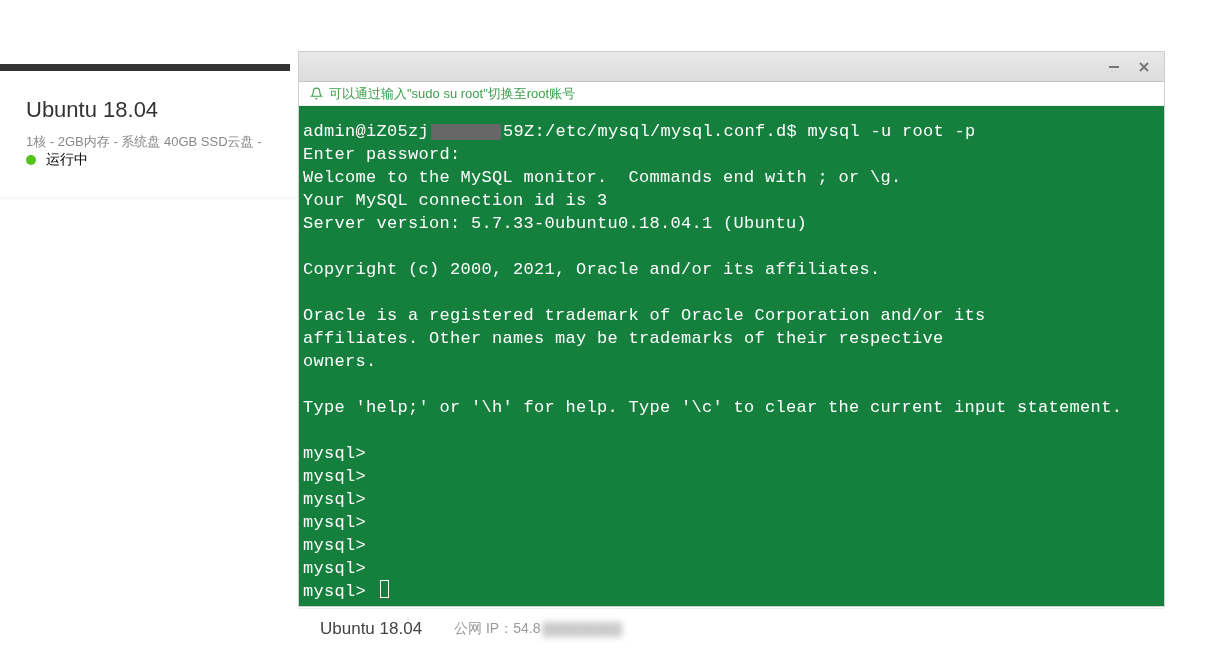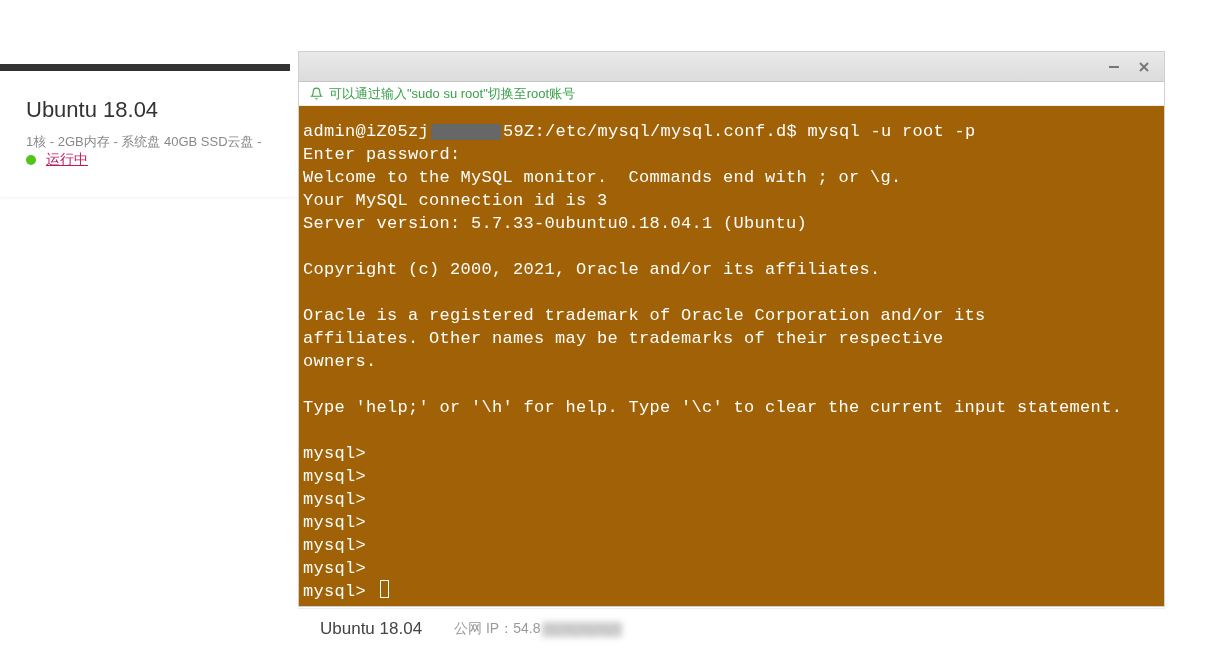--- a/index.html
+++ b/index.html
@@ -45,22 +45,21 @@
       gap: 10px;
     }
     .status-dot {
       width: 10px;
       height: 10px;
       border-radius: 50%;
       background: #52c41a;
     }
     .status-text {
       font-size: 14px;
-      color: #be185d;
-      text-decoration: underline;
+      color: #000000;
     }
     
     
     .terminal-window {
       position: absolute;
       left: 298px;
       top: 51px;
       width: 867px;
       background: #ffffff;
       border: 1px solid #d0d0d0;
@@ -98,21 +97,21 @@
     }
     .tip-icon {
       width: 14px;
       height: 14px;
       display: inline-flex;
       align-items: center;
       justify-content: center;
     }
     
     .terminal-body {
-      background: #a16207;
+      background: #15803d;
       color: #ffffff;
       font-family: "Consolas", "Courier New", monospace;
       font-size: 17px;
       line-height: 23px;
       padding: 14px 4px 4px 4px;
       white-space: pre;
       height: 500px;
       overflow: hidden;
       letter-spacing: 0.3px;
     }

